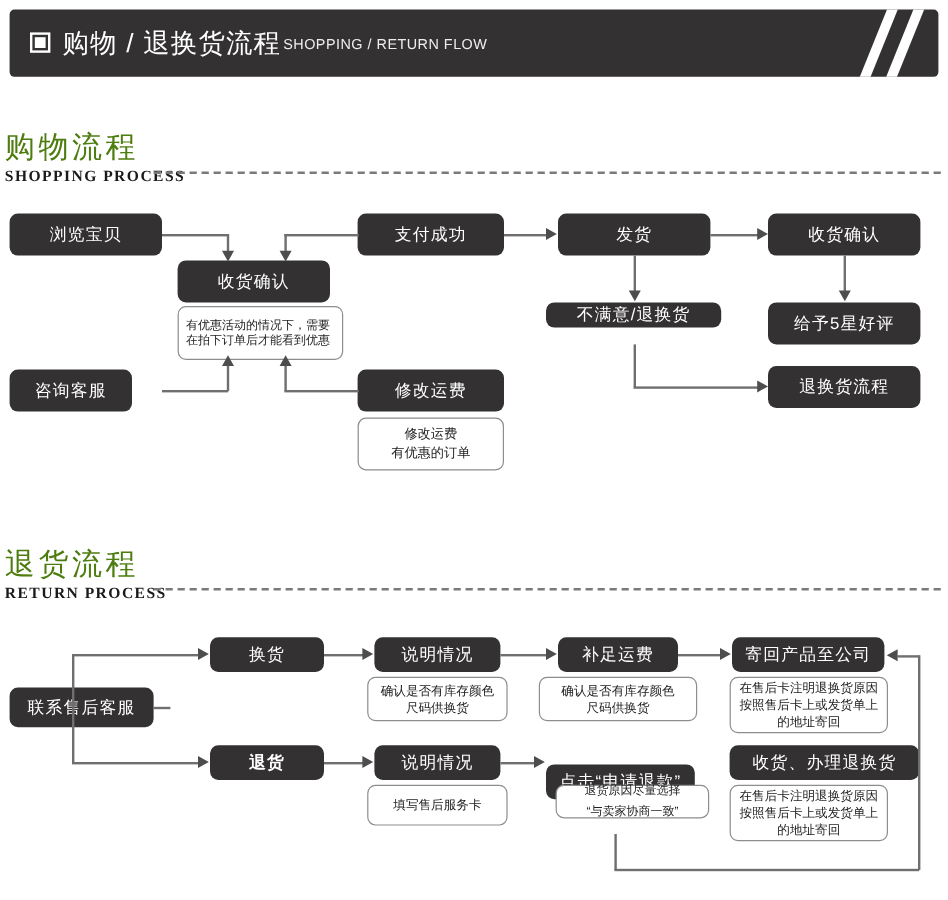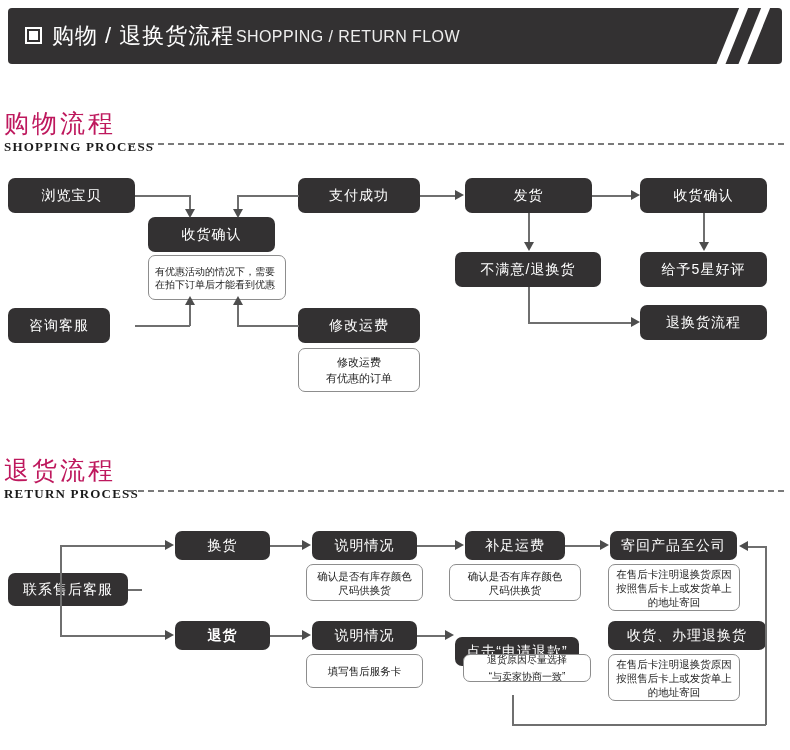--- a/index.html
+++ b/index.html
@@ -9,30 +9,30 @@
 
   
   .banner{position:absolute;left:8px;top:8px;width:774px;height:56px;
           background:#333132;border-radius:4px;overflow:hidden;}
   .banner-inner{position:absolute;left:0;top:0;right:0;bottom:0;}
   .sq-icon{position:absolute;left:17px;top:19px;width:17px;height:17px;
            border:2px solid #ffffff;background:#333132;box-sizing:border-box;}
   .sq-icon::after{content:"";position:absolute;left:2px;top:2px;right:2px;bottom:2px;background:#ffffff;}
   .banner-title{position:absolute;left:44px;top:14px;font-size:22px;color:#ffffff;
                 letter-spacing:1px;line-height:28px;white-space:nowrap;}
-  .banner-sub{position:absolute;left:228px;top:21px;font-size:16px;color:#eeeeee;
+  .banner-sub{position:absolute;left:228px;top:21px;font-size:12px;color:#eeeeee;
               letter-spacing:0.4px;line-height:16px;white-space:nowrap;}
   .slash{position:absolute;top:-12px;width:9px;height:84px;background:#ffffff;
          transform:skewX(-22deg);}
   .slash.s1{right:46px;}
   .slash.s2{right:24px;}
 
   
   .section-head{position:absolute;}
-  .sec-cn{font-size:25px;color:#be185d;letter-spacing:3px;line-height:30px;white-space:nowrap;}
+  .sec-cn{font-size:25px;color:#4d7c0f;letter-spacing:3px;line-height:30px;white-space:nowrap;}
   .sec-en{font-family:"Liberation Serif","DejaVu Serif",serif;font-size:13px;color:#1a1a1a;
           letter-spacing:1.2px;line-height:15px;margin-top:1px;white-space:nowrap;font-weight:bold;}
   .dashline{position:absolute;height:0;border-top:2px dashed #7a7a7a;}
 
   
   .node{position:absolute;background:#333132;border-radius:7px;color:#ffffff;
         display:flex;align-items:center;justify-content:center;text-align:center;
         font-size:14px;letter-spacing:1px;box-sizing:border-box;}
   .note{position:absolute;background:#ffffff;border:1px solid #8d8d8d;border-radius:7px;
         color:#222;font-size:10.5px;line-height:14px;box-sizing:border-box;
@@ -77,21 +77,21 @@
 
   <div class="node" style="left:298px;top:178px;width:122px;height:35px;">支付成功</div>
   <div class="node" style="left:465px;top:178px;width:127px;height:35px;">发货</div>
   <div class="node" style="left:640px;top:178px;width:127px;height:35px;">收货确认</div>
 
   <div class="node" style="left:8px;top:308px;width:102px;height:35px;">咨询客服</div>
   <div class="node" style="left:298px;top:308px;width:122px;height:35px;">修改运费</div>
   <div class="note" style="left:298px;top:348px;width:122px;height:44px;font-size:11px;line-height:16px;">修改运费
 有优惠的订单</div>
 
-  <div class="node" style="left:455px;top:252px;width:146px;height:35px;">不满意/退换货</div>
+  <div class="node" style="left:455px;top:252px;width:146px;height:21px;">不满意/退换货</div>
   <div class="node" style="left:640px;top:252px;width:127px;height:35px;">给予5星好评</div>
   <div class="node" style="left:640px;top:305px;width:127px;height:35px;">退换货流程</div>
 
   <div class="ln lnh" style="left:135px;top:195px;width:55px;"></div>
   <div class="ln lnv" style="left:189px;top:195px;height:16px;"></div>
   <div class="arr arr-d" style="left:185px;top:209px;"></div>
 
   <div class="ln lnh" style="left:237px;top:195px;width:62px;"></div>
   <div class="ln lnv" style="left:237px;top:195px;height:16px;"></div>
   <div class="arr arr-d" style="left:233px;top:209px;"></div>

